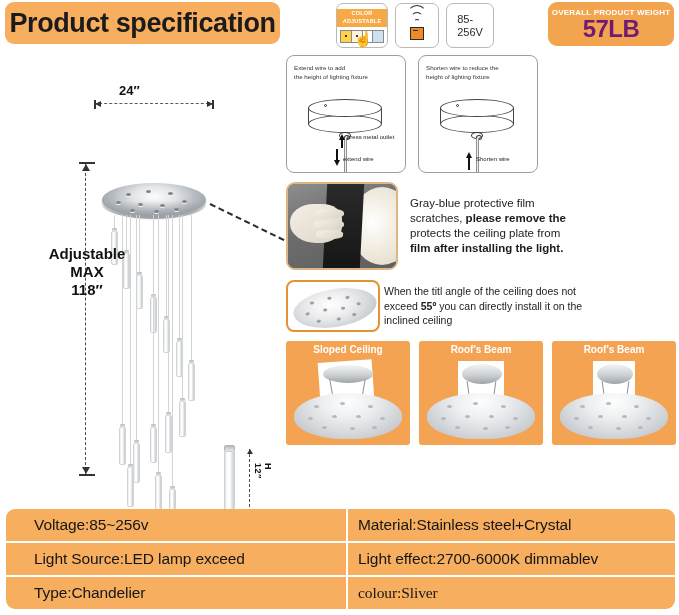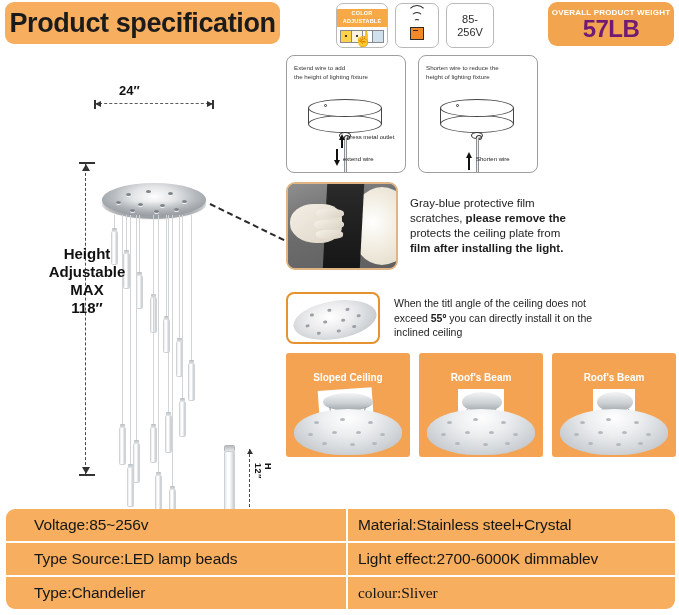--- a/index.html
+++ b/index.html
@@ -72,21 +72,21 @@
   .wifi-box {
     width: 14px; height: 13px; margin-top: 2px;
     border: 1.5px solid #2b2b2b; background: #f08a28;
     position: relative;
   }
   .wifi-box::after {
     content: ""; position: absolute; left: 2px; top: 2px;
     width: 5px; height: 1.5px; background: #2b2b2b;
   }
 
-  .volt-text { font-size: 11px; color: #2b2b2b; text-align: center; line-height: 13px; }
+  .volt-text { font-size: 11px; color: #2b2b2b; text-align: left; line-height: 13px; }
 
   .weight-badge {
     position: absolute; left: 548px; top: 2px;
     width: 126px; height: 44px;
     background: #f2a44e; border-radius: 9px;
     display: flex; flex-direction: column; align-items: center; justify-content: center;
   }
   .weight-label {
     font-size: 8px; font-weight: bold; color: #ffffff; letter-spacing: 0.2px;
     line-height: 10px;
@@ -304,21 +304,21 @@
   }
   .ft-finger {
     position: absolute; border-radius: 40%;
     background: linear-gradient(150deg, #f6f1e8, #d9d1c2);
   }
   .film-text {
     font-size: 11.5px; color: #1c1c1c; line-height: 15px;
   }
   .film-text b { font-weight: bold; }
 
-  .tilt-row { display: flex; align-items: center; margin-top: 22px; gap: 14px; }
+  .tilt-row { display: flex; align-items: center; margin-top: 10px; gap: 4px; }
   .tilt-thumb {
     width: 94px; height: 52px;
     border: 2px solid #e59330; border-radius: 8px;
     position: relative; overflow: hidden; background: #fff; flex: none;
   }
   .tilt-disc {
     position: absolute; left: 5px; top: 7px; width: 84px; height: 38px;
     border-radius: 50%;
     background: radial-gradient(ellipse 60% 75% at 45% 40%, #ffffff 0%, #ececee 45%, #d4d7da 78%, #c2c6ca 100%);
     transform: rotate(-9deg);
@@ -333,21 +333,21 @@
   .ceil-row { display: flex; gap: 9px; margin-top: 9px; }
   .ceil-card {
     width: 124px; height: 104px;
     background: #f4a352; border-radius: 3px;
     position: relative; overflow: hidden;
     display: flex; flex-direction: column; align-items: center;
   }
   .ceil-head {
     width: 100%; text-align: center;
     font-size: 10px; font-weight: bold; color: #ffffff;
-    line-height: 16px; padding-top: 17px;
+    line-height: 16px; padding-top: 1px;
   }
   .ceil-img {
     width: 114px; height: 82px; background: #f4a352;
     position: relative; margin-top: 1px;
   }
   .ci-white {
     position: absolute; background: #ffffff;
   }
   .ci-canopy {
     position: absolute; border-radius: 50%;
@@ -491,21 +491,20 @@
       <i class="tube" style="left:73px;top:274px;height:26px"></i>
     </div>
 
     <div class="height-axis">
       <i class="cap-top"></i>
         <i class="ar-up"></i>
       <i class="ar-dn"></i>
         <i class="cap-bot"></i>
     </div>
     <div class="height-text">
-      <div>Height</div>
       <div>Adjustable</div>
       <div>MAX</div>
       <div>118″</div>
     </div>
 
     <div class="detail-tube">
       <div class="dt-cap"></div>
       <div class="dt-body"></div>
       <div class="h-dim">
         <i class="tip-t"></i>
@@ -671,19 +670,19 @@
             <i class="sp" style="left:78px;top:33px"></i>
           </div>
         </div>
       </div>
     </div>
   </div>
 
   <div class="spec-table">
     <div class="spec-cell r1c1">Voltage:85~256v</div>
     <div class="spec-cell col2 r1c2">Material:Stainless steel+Crystal</div>
-    <div class="spec-cell r2c1">Type Source:LED lamp beads</div>
+    <div class="spec-cell r2c1">Light Source:LED lamp exceed</div>
     <div class="spec-cell col2 r2c2">Light effect:2700-6000K dimmablev</div>
     <div class="spec-cell r3c1">Type:Chandelier</div>
     <div class="spec-cell col2 r3c2">colour:Sliver</div>
   </div>
 
 </div>
 
 </body></html>

